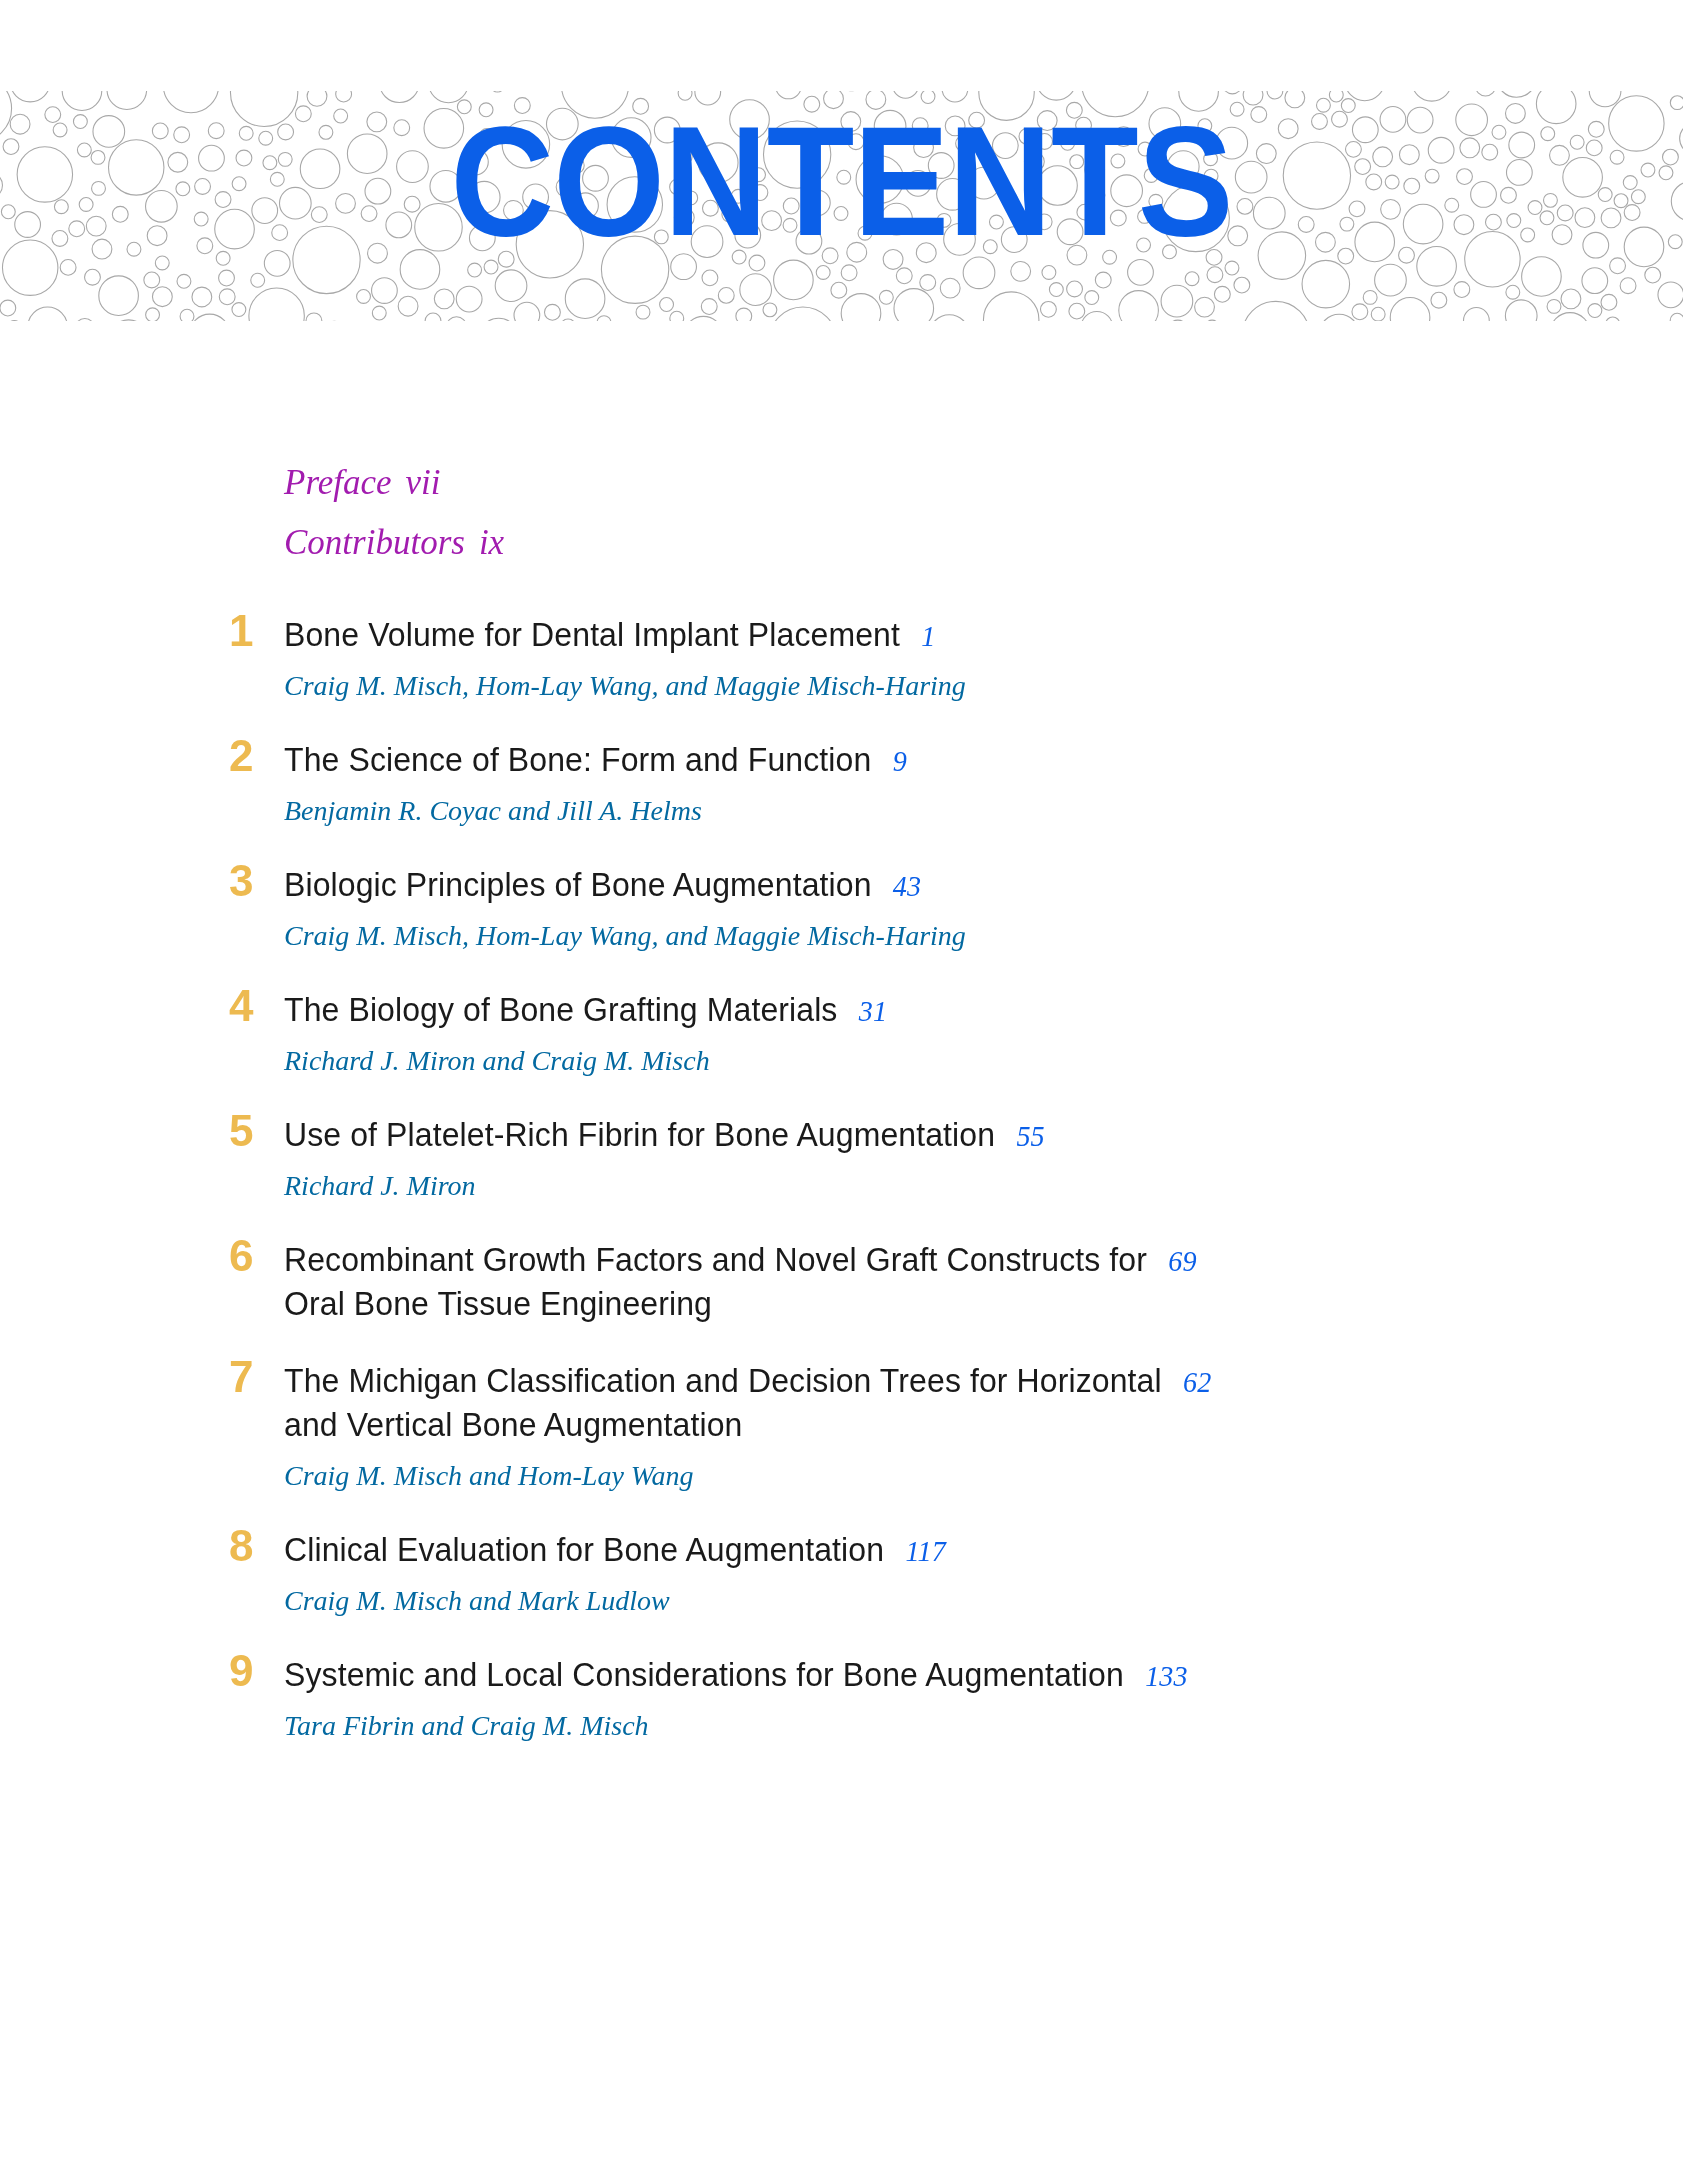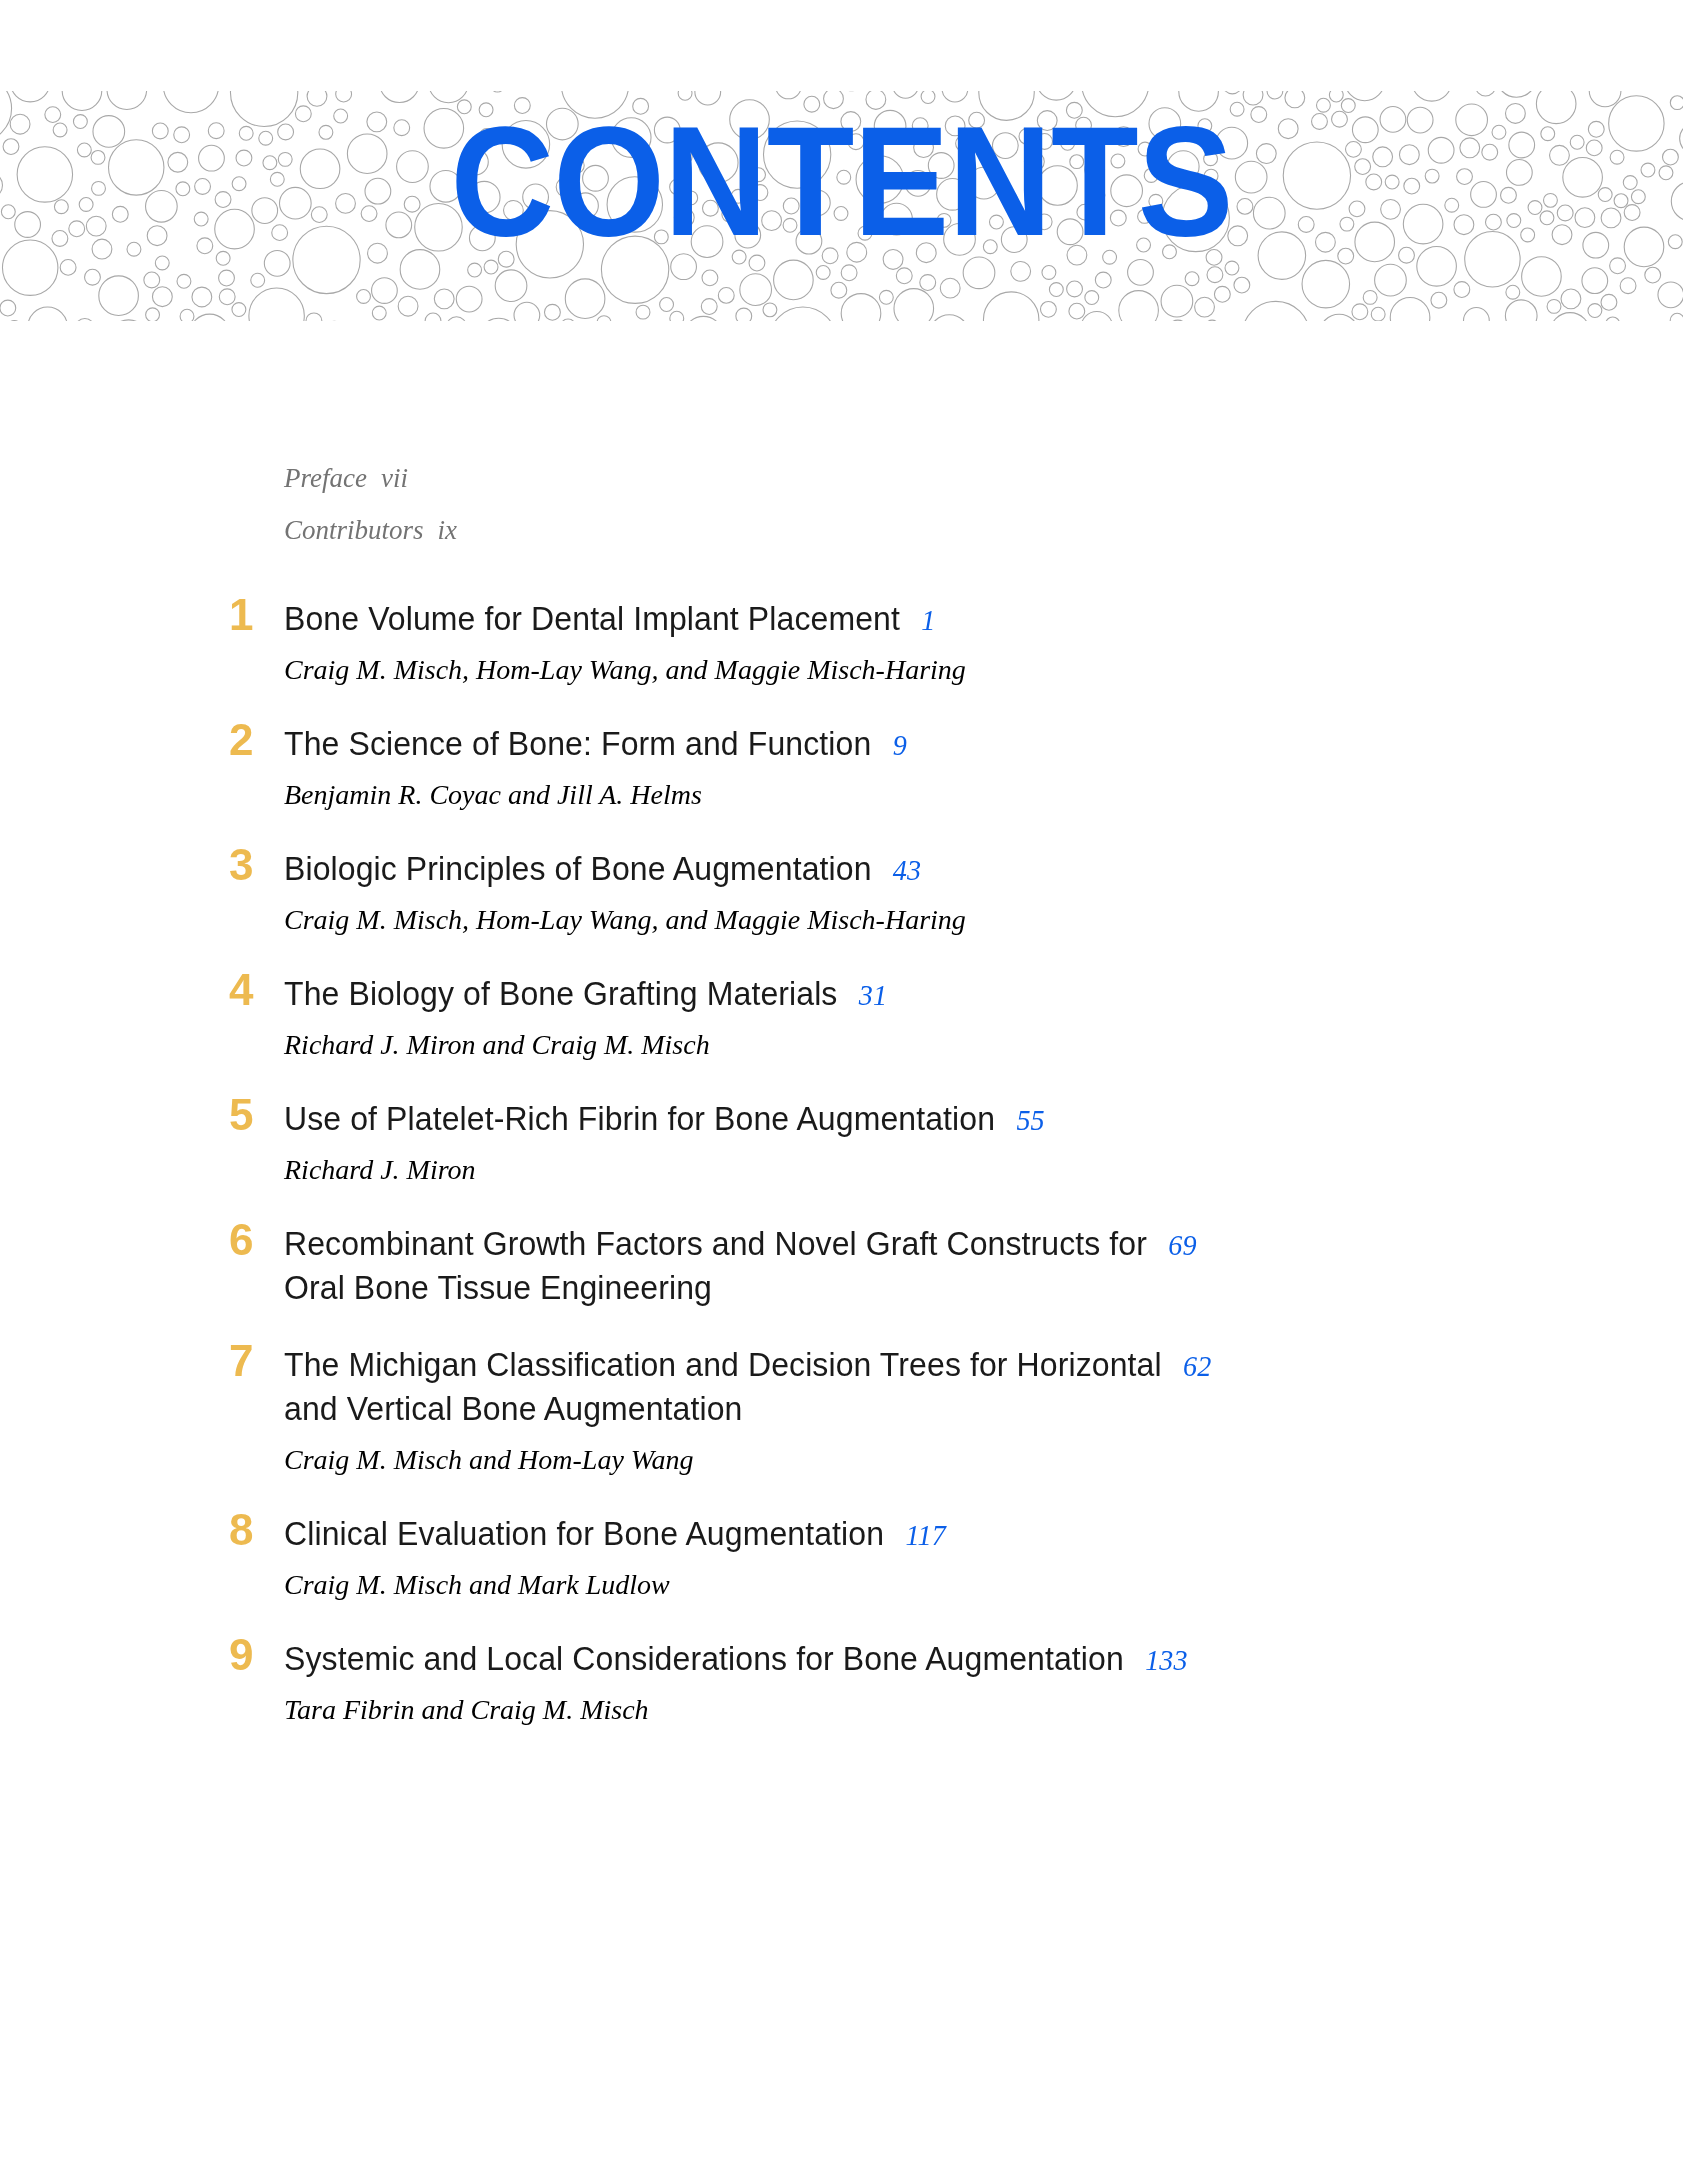--- a/index.html
+++ b/index.html
@@ -58,23 +58,23 @@
     width: 1168px;
   }
 
   
   .frontmatter {
     margin-bottom: 53px;
   }
   .fm-row {
     font-family: "Liberation Serif", "DejaVu Serif", serif;
     font-style: italic;
-    font-size: 27px;
+    font-size: 35px;
     line-height: 1.0;
-    color: #737373;
+    color: #a21caf;
     margin-bottom: 25px;
     white-space: nowrap;
   }
   .fm-row:last-child { margin-bottom: 12px; }
   .fm-page {
     margin-left: 14px;
   }
 
   
   .chapter {
@@ -116,21 +116,21 @@
     color: #0b5fe8;
     margin-left: 22px;
     white-space: nowrap;
   }
 
   .ch-authors {
     font-family: "Liberation Serif", "DejaVu Serif", serif;
     font-style: italic;
     font-size: 28px;
     line-height: 1.34;
-    color: #000000;
+    color: #0369a1;
     margin-top: 10px;
     white-space: pre-line;
     max-width: 1109px;
   }
 
   
   .title-line-wrap {
     display: block;
   }
   .ttl-inline {

